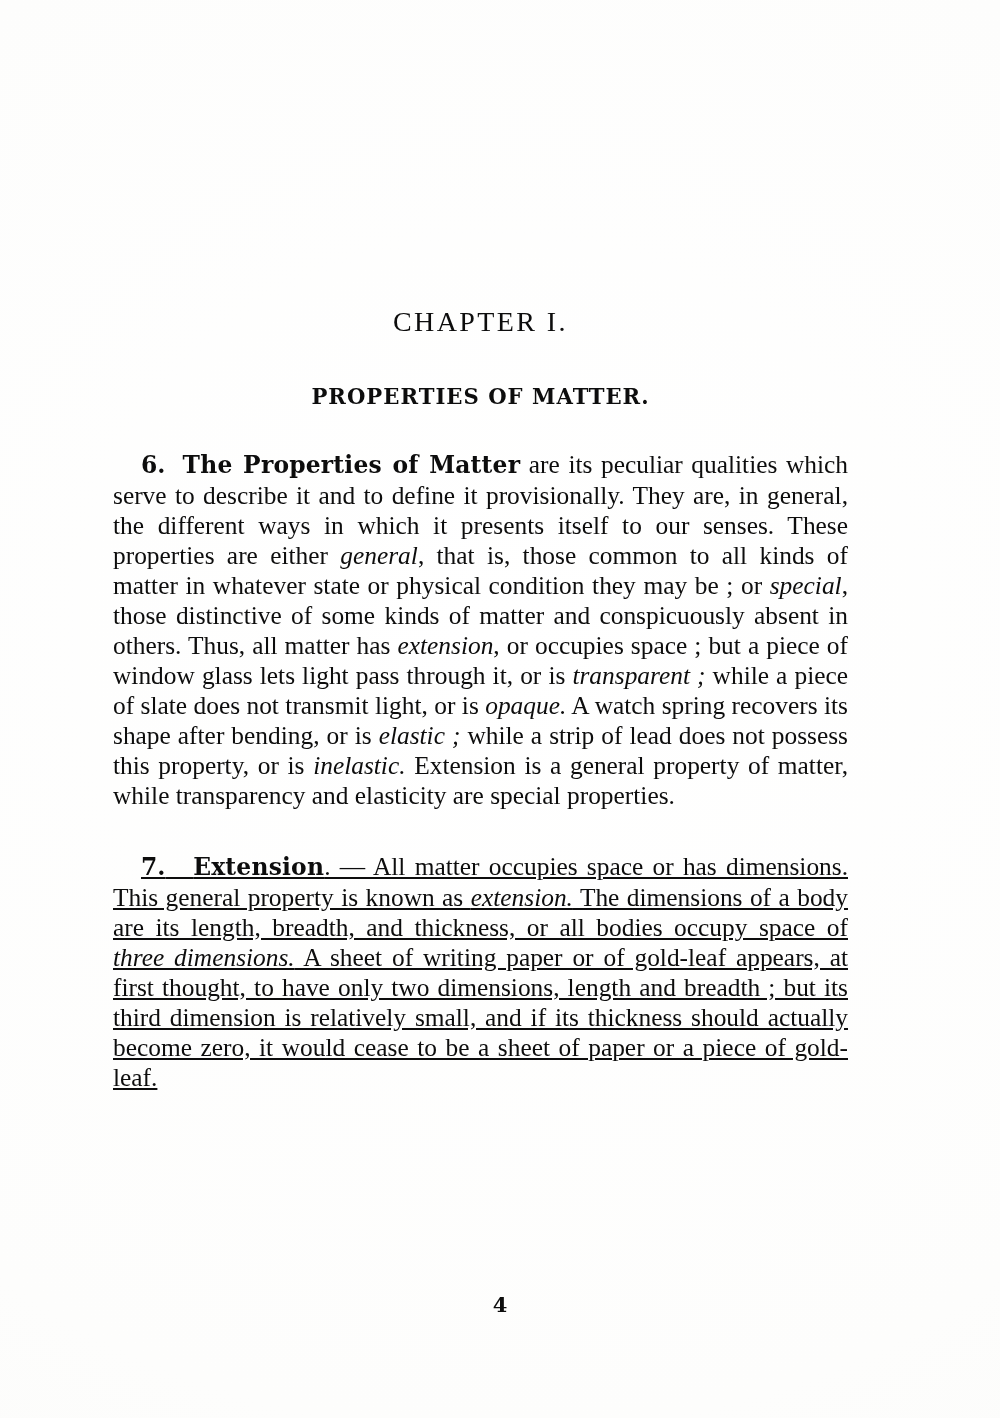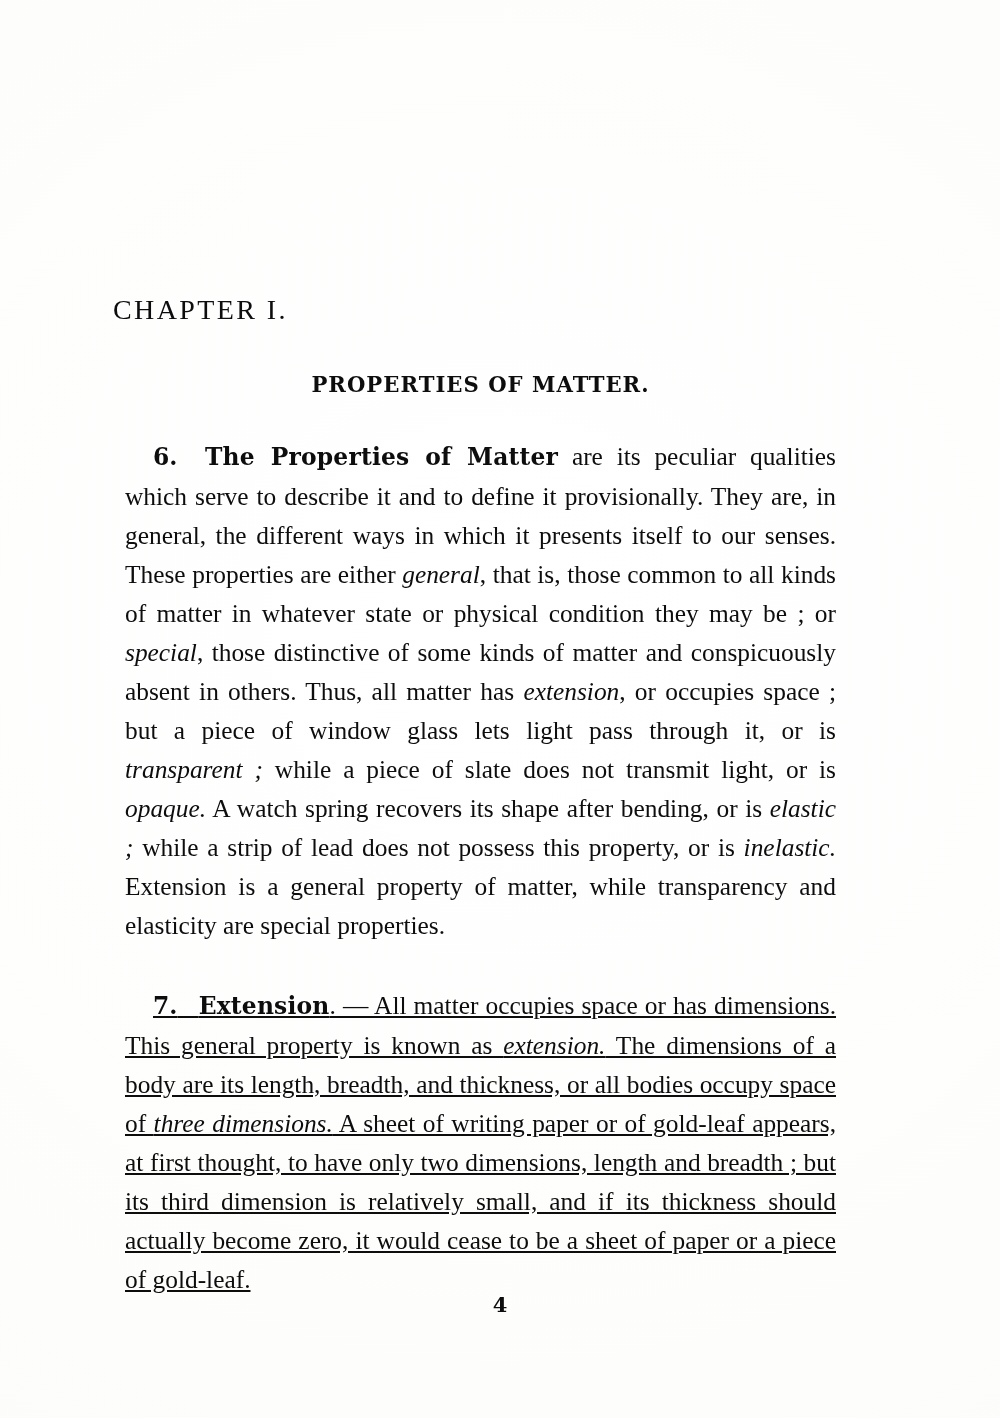--- a/index.html
+++ b/index.html
@@ -29,41 +29,42 @@
     z-index: 0;
   }
   .text-block {
     position: absolute;
     left: 113px;
     top: 296px;
     width: 735px;
     z-index: 2;
   }
   h1.chapter-title {
-    margin: 0;
+    margin: 12px;
     font-size: 28px;
     font-weight: 400;
     letter-spacing: 2.4px;
+    text-align: center;
     line-height: 1.0;
     font-family: "Liberation Serif", "DejaVu Serif", serif;
   }
   h2.section-title {
     margin: 48px 0 0 0;
     font-size: 23px;
     font-weight: 700;
     letter-spacing: 1.1px;
     text-align: center;
     line-height: 1.0;
     font-family: "DejaVu Serif", "Liberation Serif", serif;
     transform: scaleX(0.92);
   }
   p.body-par {
-    margin: 12px;
+    margin: 0;
     font-size: 25.4px;
-    line-height: 39px;
+    line-height: 30px;
     text-align: justify;
     text-justify: inter-word;
     hyphens: manual;
     -webkit-hyphens: manual;
     text-indent: 0;
   }
   p.par-6 { margin-top: 42px; }
   p.par-7 { margin-top: 41px; text-decoration: underline; }
   .indent {
     display: inline-block;

